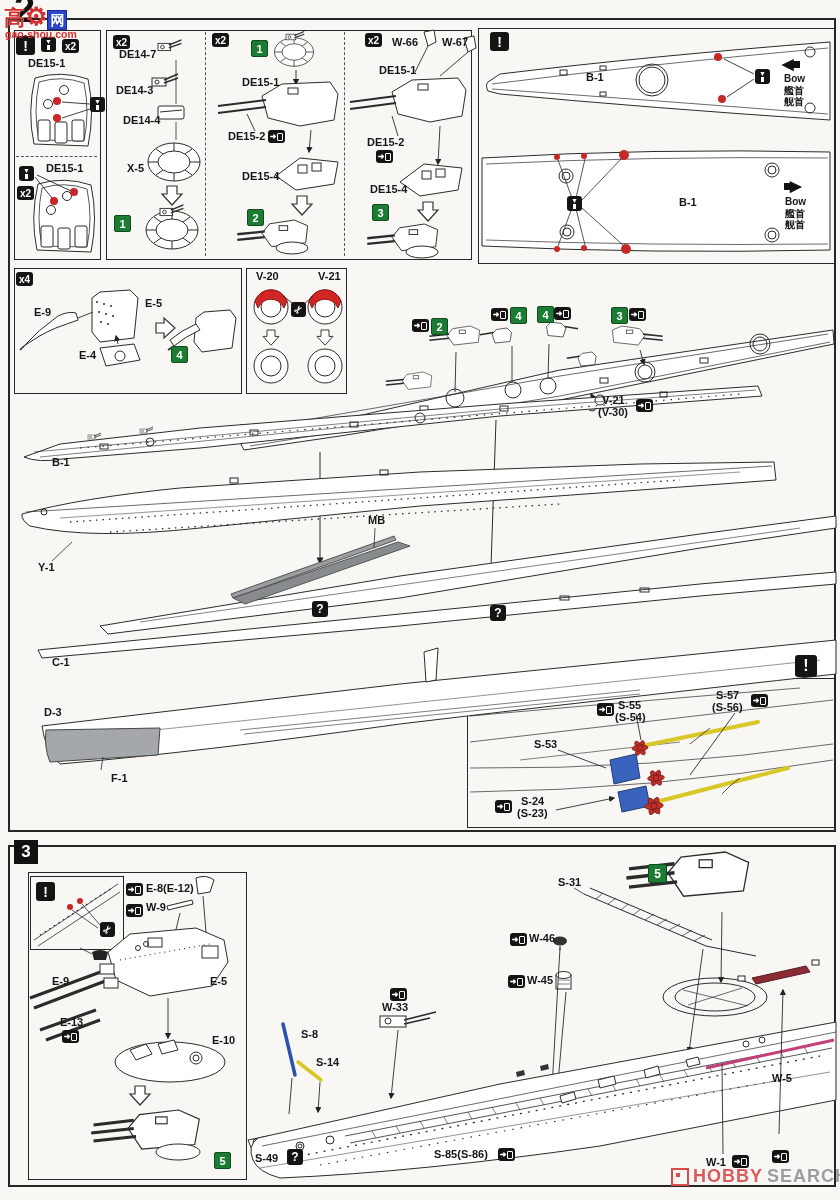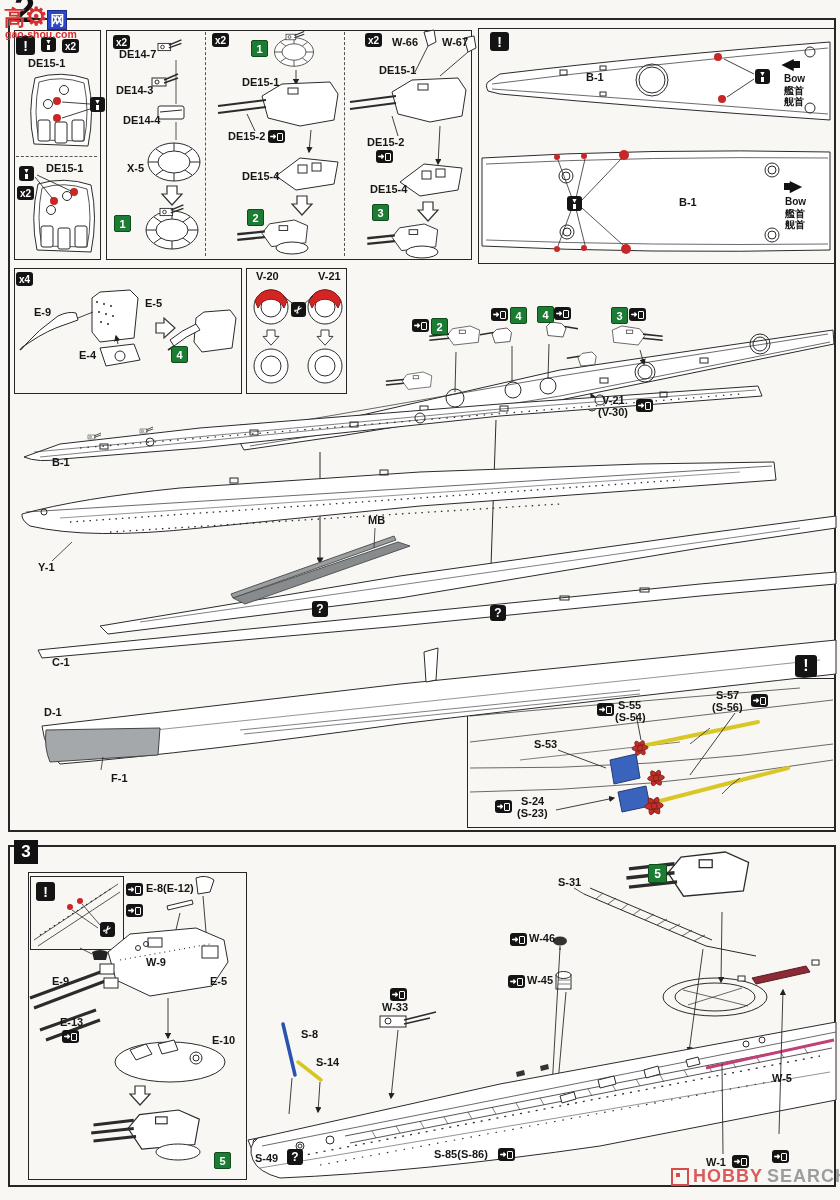--- a/index.html
+++ b/index.html
@@ -534,21 +534,21 @@
     <span class="ng">➜</span>
     <i class="peg"></i>
   </div>
 
 <div class="lbl" style="left:52px;top:456px">B-1</div>
 <div class="lbl" style="left:38px;top:561px">Y-1</div>
 <div class="lbl" style="left:368px;top:514px">MB</div>
 <div class="badge bqn" style="left:312px;top:601px">?</div>
 <div class="lbl" style="left:52px;top:656px">C-1</div>
 <div class="badge bqn" style="left:490px;top:605px">?</div>
-<div class="lbl" style="left:44px;top:706px">D-1</div>
+<div class="lbl" style="left:44px;top:706px">D-3</div>
 <div class="lbl" style="left:111px;top:772px">F-1</div>
 <div class="badge bc big" style="left:795px;top:655px">!</div>
 
 <div class="badge bn" style="left:597px;top:703px">
     <span class="ng">➜</span>
     <i class="peg"></i>
   </div>
 <div class="lbl" style="left:618px;top:699px">S-55</div>
 <div class="lbl" style="left:615px;top:711px">(S-54)</div>
 <div class="lbl" style="left:716px;top:689px">S-57</div>
@@ -571,21 +571,21 @@
   </div>
 <div class="badge bn" style="left:126px;top:883px">
     <span class="ng">➜</span>
     <i class="peg"></i>
   </div>
 <div class="lbl" style="left:146px;top:882px">E-8(E-12)</div>
 <div class="badge bn" style="left:126px;top:904px">
     <span class="ng">➜</span>
     <i class="peg"></i>
   </div>
-<div class="lbl" style="left:146px;top:956px">W-9</div>
+<div class="lbl" style="left:146px;top:901px">W-9</div>
 <div class="lbl" style="left:52px;top:975px">E-9</div>
 <div class="lbl" style="left:210px;top:975px">E-5</div>
 <div class="lbl" style="left:60px;top:1016px">E-13</div>
 <div class="badge bn" style="left:62px;top:1030px">
     <span class="ng">➜</span>
     <i class="peg"></i>
   </div>
 <div class="lbl" style="left:212px;top:1034px">E-10</div>
 <div class="badge bgx" style="left:214px;top:1152px">5</div>
 <div class="lbl" style="left:558px;top:876px">S-31</div>

